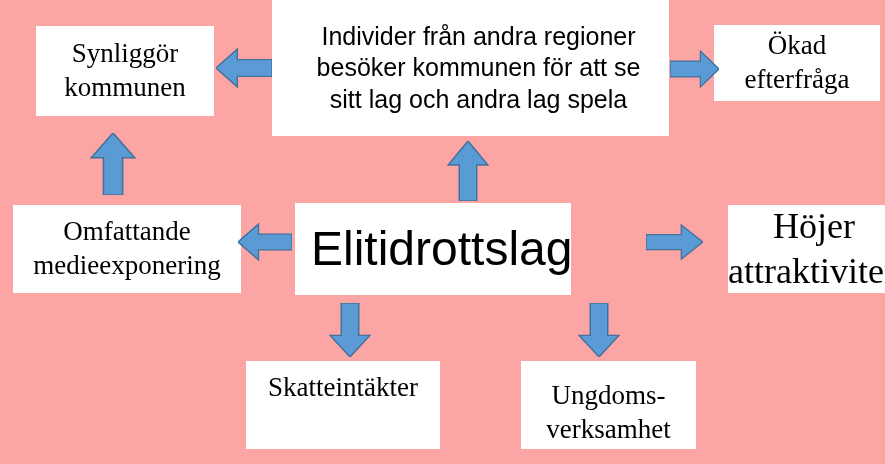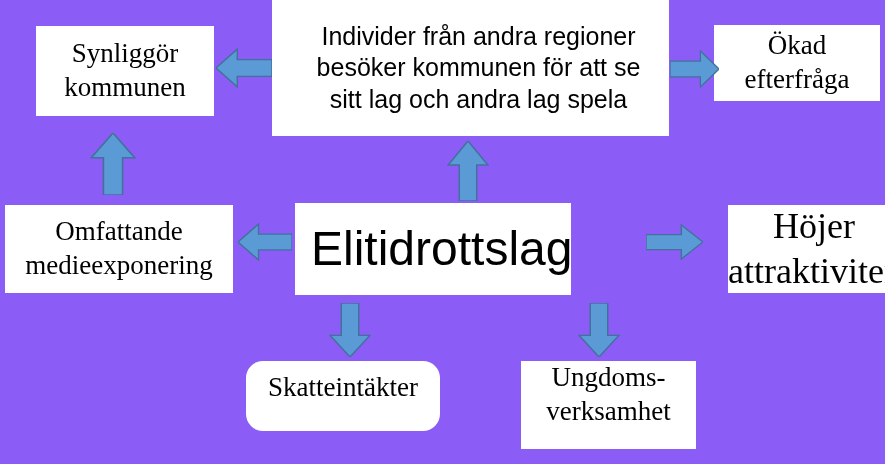--- a/index.html
+++ b/index.html
@@ -4,21 +4,21 @@
 <style>
   html, body {
     margin: 0;
     padding: 0;
     background: #000000;
   }
   #canvas {
     position: relative;
     width: 885px;
     height: 464px;
-    background: #8b5cf6;
+    background: #fca5a5;
     overflow: hidden;
   }
   .box {
     position: absolute;
     background: #FFFFFF;
     color: #000000;
     display: flex;
     align-items: center;
     justify-content: center;
     text-align: center;
@@ -35,27 +35,27 @@
   .box-text {
     display: block;
     white-space: pre-line;
     width: 100%;
   }
 
   
   #box-synliggor      { left: 36px;  top: 26px;  width: 178px; height: 90px;  font-size: 27px; }
   #box-individer      { left: 272px; top: 0px;   width: 397px; height: 136px; font-size: 25px; }
   #box-okad           { left: 714px; top: 25px;  width: 166px; height: 76px;  font-size: 27px; }
-  #box-omfattande     { left: 5px;   top: 205px; width: 228px; height: 88px;  font-size: 27px; }
+  #box-omfattande     { left: 13px;   top: 205px; width: 228px; height: 88px;  font-size: 27px; }
   #box-elitidrottslag { left: 295px; top: 203px; width: 276px; height: 92px;  font-size: 48px; align-items: center; }
   #box-hojer          { left: 728px; top: 205px; width: 172px; height: 88px;  font-size: 36px; }
-  #box-skatte         { left: 246px; top: 361px; width: 194px; height: 70px;  font-size: 27px;
-                        align-items: flex-start; padding-top: 10px; border-radius: 17px; }
+  #box-skatte         { left: 246px; top: 361px; width: 194px; height: 88px;  font-size: 27px;
+                        align-items: flex-start; padding-top: 10px; }
   #box-ungdoms        { left: 521px; top: 361px; width: 175px; height: 88px;  font-size: 27px;
-                        align-items: flex-start; padding-top: 0; }
+                        align-items: flex-start; padding-top: 18px; }
 
   
   .arrow {
     position: absolute;
     display: block;
   }
   .arrow svg { display: block; width: 100%; height: 100%; }
 
   #arrow-individer-to-synliggor { left: 216px; top: 48px;  width: 56px; height: 40px; }
   #arrow-individer-to-okad      { left: 670px; top: 50px;  width: 49px; height: 38px; }

